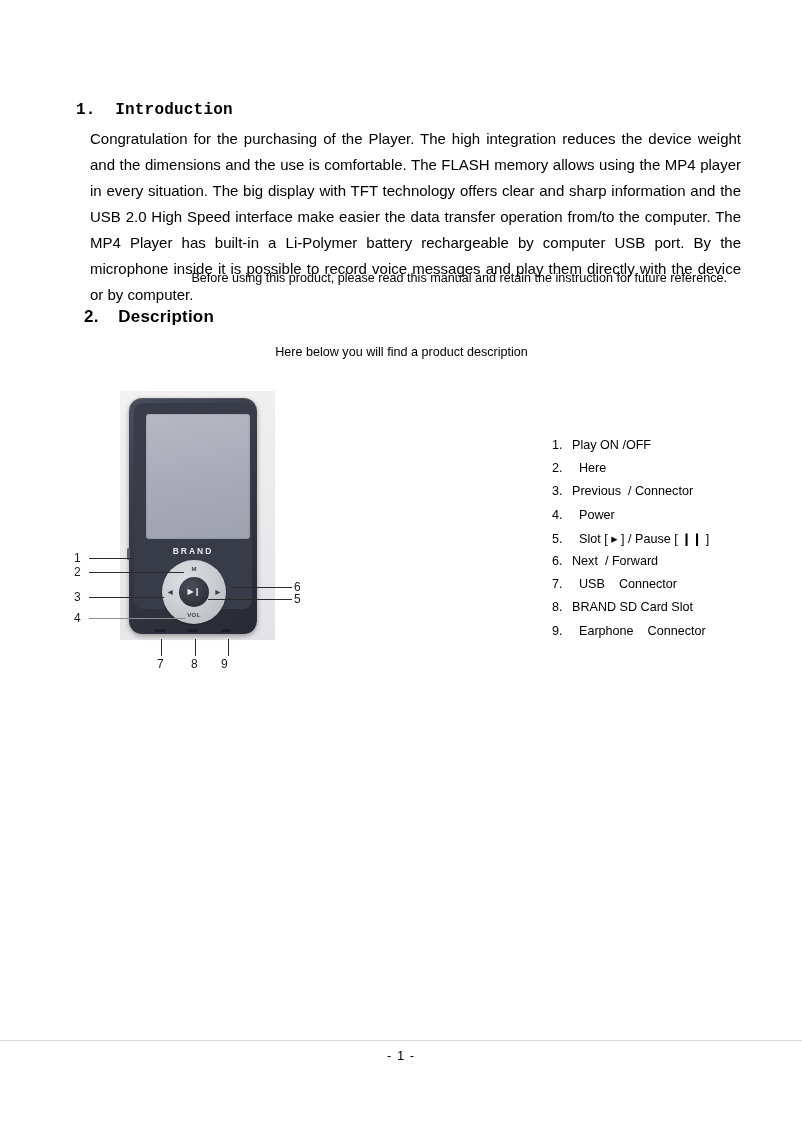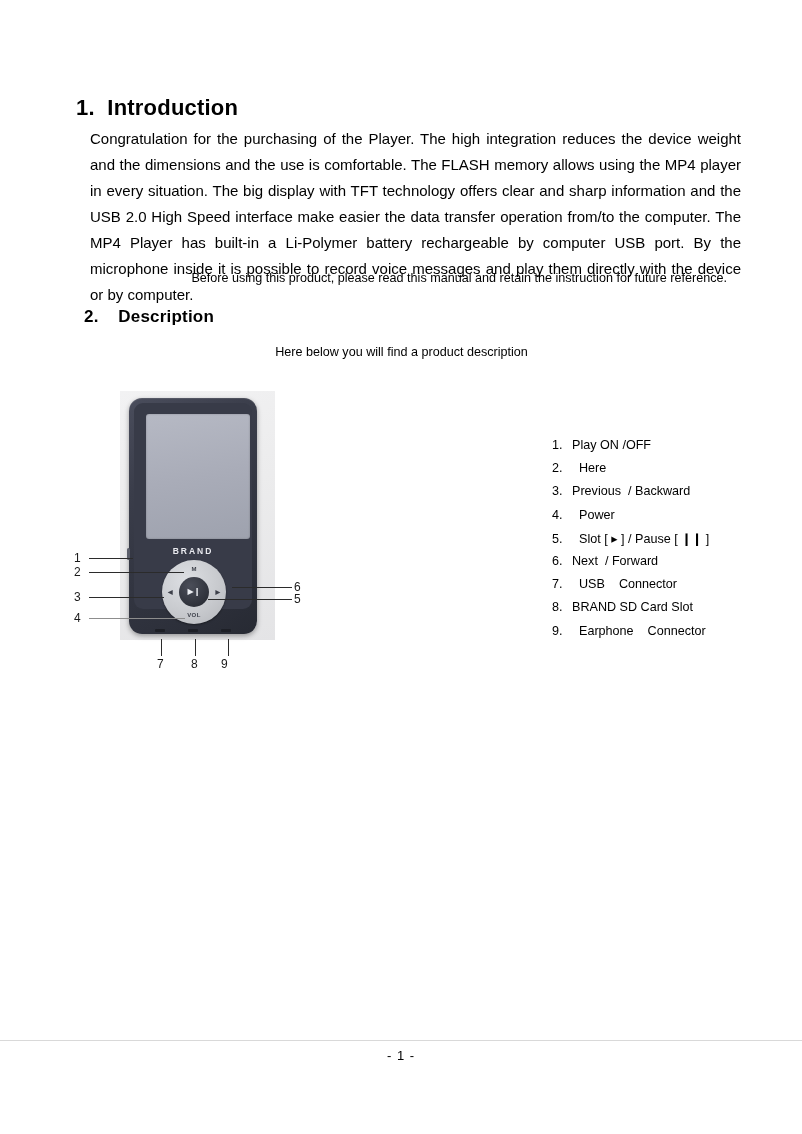--- a/index.html
+++ b/index.html
@@ -16,25 +16,26 @@
     width: 802px;
     height: 1134px;
     background: #ffffff;
     overflow: hidden;
   }
 
   
   .h1 {
     position: absolute;
     left: 76px;
-    top: 95px;
-    font-size: 22px;
+    top: 101px;
+    font-size: 16px;
     font-weight: bold;
     letter-spacing: .2px;
     white-space: pre;
+    font-family: Liberation Mono, monospace;
   }
   .h2 {
     position: absolute;
     left: 84px;
     top: 307px;
     font-size: 17px;
     font-weight: bold;
     letter-spacing: .2px;
     white-space: pre;
   }
@@ -292,21 +293,21 @@
     <div class="spec-row">
       <span class="spec-idx">1.</span>
       <span>Play ON /OFF</span>
     </div>
     <div class="spec-row">
       <span class="spec-idx">2.</span>
       <span>  Here</span>
     </div>
     <div class="spec-row">
       <span class="spec-idx">3.</span>
-      <span>Previous  / Backward</span>
+      <span>Previous  / Connector</span>
     </div>
     <div class="spec-row">
       <span class="spec-idx">4.</span>
       <span>  Power</span>
     </div>
     <div class="spec-row">
       <span class="spec-idx">5.</span>
       <span>  Slot [ ▸ ] / Pause [ ❙❙ ]</span>
     </div>
     <div class="spec-row">

